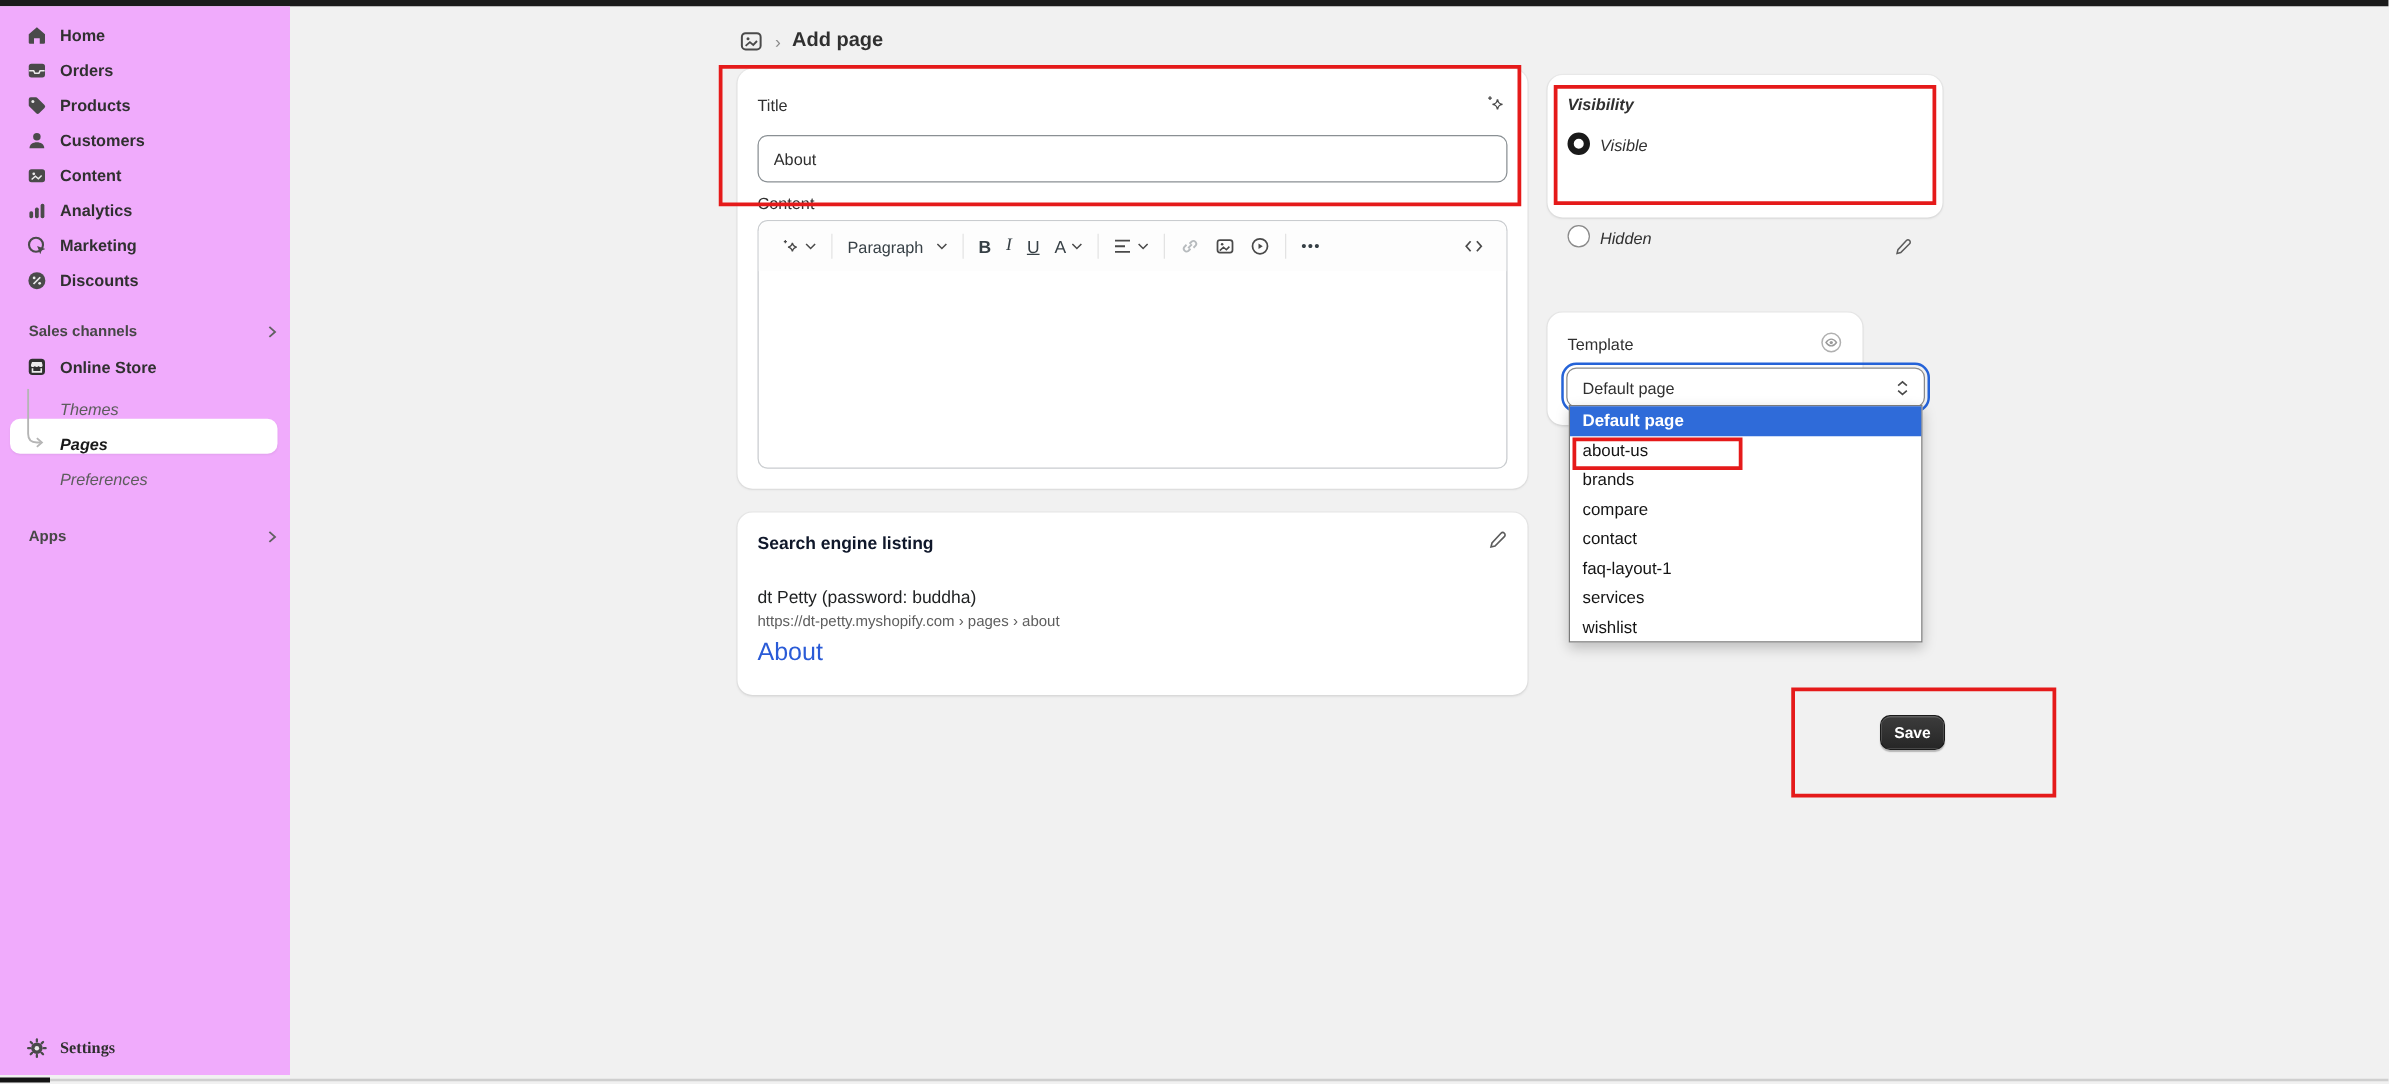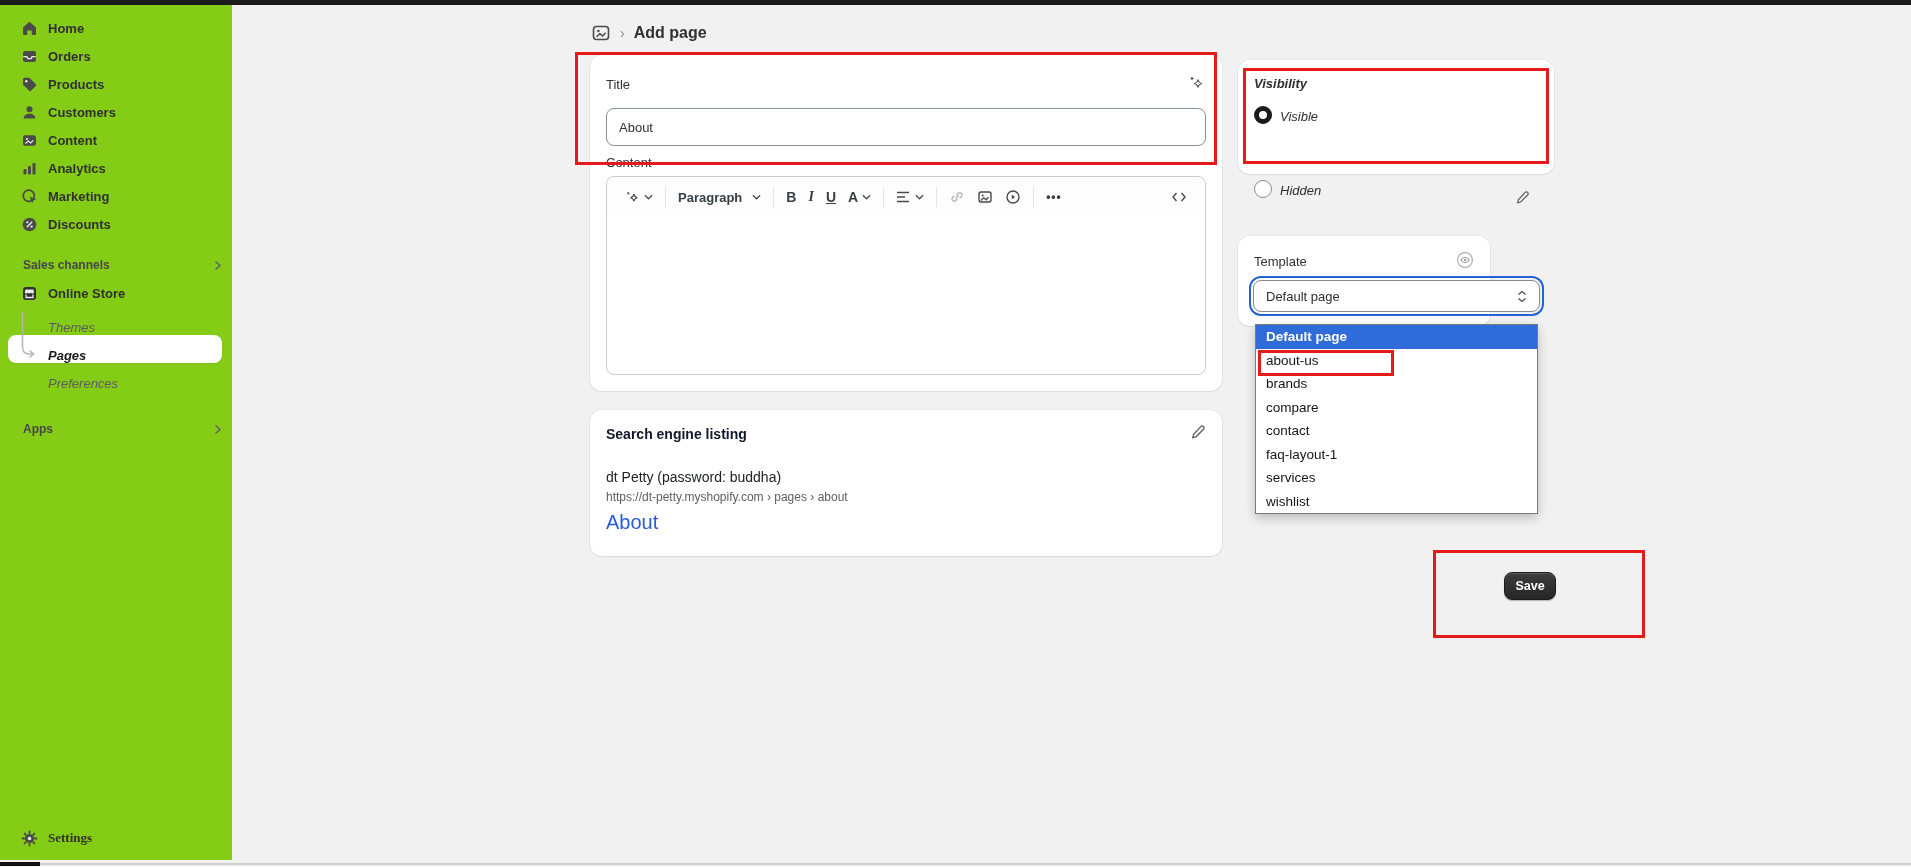--- a/index.html
+++ b/index.html
@@ -2,21 +2,21 @@
 <html><head>
 <meta charset="utf-8">
 <style>
   * { margin:0; padding:0; box-sizing:border-box; }
   body { font-family:"Liberation Sans","DejaVu Sans",sans-serif; background:#f1f1f1; }
   #page { position:relative; width:1911px; height:867px; background:#f1f1f1; overflow:hidden; }
 
   .top-strip { position:absolute; left:0; top:0; width:100%; height:5px; background:#1b1b1b; }
 
   
-  .sidebar { position:absolute; left:0; top:5px; width:232px; height:855px; background:#84cc16; }
+  .sidebar { position:absolute; left:0; top:5px; width:232px; height:855px; background:#f0abfc; }
   .nav { padding-top:9px; }
   .nav-item { height:28px; display:flex; align-items:center; gap:10px; padding-left:13px;
               margin:0 10px 0 8px; border-radius:8px; font-size:13px; font-weight:600; color:#303030; }
   .nav-item .ic { width:17px; height:17px; flex:0 0 17px; display:flex; align-items:center; justify-content:center; }
   .section-head { display:flex; align-items:center; justify-content:space-between; height:28px;
                   margin:13px 10px 0 16px; padding-left:7px; font-size:12px; font-weight:600; color:#474747; }
   .sub-item { height:28px; display:flex; align-items:flex-end; padding-left:40px; margin:0 10px 0 8px;
               border-radius:8px; font-size:13px; font-weight:500; color:#5c5c5c;font-style:italic; }
   .sub-item.active { background:#ffffff; color:#1a1a1a; font-weight:600; box-shadow:0 1px 2px rgba(0,0,0,.06); }
   .tree { position:absolute; left:21px; top:306px; pointer-events:none; }
@@ -36,21 +36,21 @@
   .t-label { position:absolute; left:16px; top:22px; }
   .sparkle-top { position:absolute; right:18px; top:20px; }
   .t-input { position:absolute; left:16px; top:53px; width:600px; height:38px; border:1px solid #8a9094;
              border-radius:8px; font-size:13px; padding:0 12px; color:#303030; background:#fff;
              font-family:inherit; outline:none; }
   .c-label { position:absolute; left:16px; top:100px; }
   .editor { position:absolute; left:16px; top:121px; width:600px; height:199px;
             border:1px solid #c9cccf; border-radius:8px; background:#fff; }
   .toolbar { height:40px; display:flex; align-items:center; padding:0 12px; color:#4a4a4a;
              border-radius:8px 8px 0 0; background:#fdfdfd; }
-  .tb-btn { display:flex; align-items:center; gap:4px; padding:4px 6px; border-radius:6px; font-size:14px; color:#374046;font-weight:bold; }
+  .tb-btn { display:flex; align-items:center; gap:4px; padding:4px 6px; border-radius:6px; font-size:14px; color:#374046; }
   .tb-sep { width:1px; height:20px; background:#e3e3e3; margin:0 6px; }
   .tb-b { font-weight:800; }
   .tb-i { font-family:"Liberation Serif",serif; font-style:italic; }
   .tb-u { text-decoration:underline; }
   .tb-spacer { flex:1; }
   .tb-muted { color:#b7bbbe; }
 
   .card-seo { left:590px; top:410px; width:632px; height:146px; }
   .seo-head { position:absolute; left:16px; top:16px; font-size:14px; font-weight:700; color:#0f172a; }
   .seo-pencil { position:absolute; right:16px; top:14px; }
@@ -60,21 +60,21 @@
 
   .card-visibility { left:1238px; top:60px; width:316px; height:114px;font-style:italic; }
   .vis-head { position:absolute; left:16px; top:16px; font-size:13px; font-weight:700; color:#303030; }
   .radio { position:absolute; width:18px; height:18px; border-radius:50%; background:#fff; }
   .radio.sel { border:5.5px solid #1a1a1a; }
   .radio.unsel { border:1.6px solid #8a8a8a; }
   .vis-opt-label { position:absolute; font-size:13px; color:#303030; }
   .vis-note { position:absolute; left:42px; top:130px; width:206px; font-size:13px; line-height:18px; color:#616161; }
   .vis-pencil { position:absolute; right:24px; top:130px; }
 
-  .card-template { left:1238px; top:236px; width:252px; height:90px; }
+  .card-template { left:1238px; top:250px; width:252px; height:90px; }
   .tpl-label { position:absolute; left:16px; top:18px; }
   .tpl-eye { position:absolute; right:16px; top:15px; }
   .tpl-select { position:absolute; left:15px; top:44px; width:287px; height:32px; border:1px solid #8a8a8a;
                 border-radius:8px; background:#fff; display:flex; align-items:center; justify-content:space-between;
                 padding:0 12px; font-size:13px; color:#303030;
                 outline:2px solid #2563d8; outline-offset:2px; }
 
   .dropdown { position:absolute; left:1255px; top:324px; width:283px; background:#fff;
               border:1px solid #7a7a7a; box-shadow:0 4px 10px rgba(0,0,0,.22); z-index:30; }
   .opt { height:23.5px; display:flex; align-items:center; padding-left:10px; font-size:13.5px; color:#141414; }

